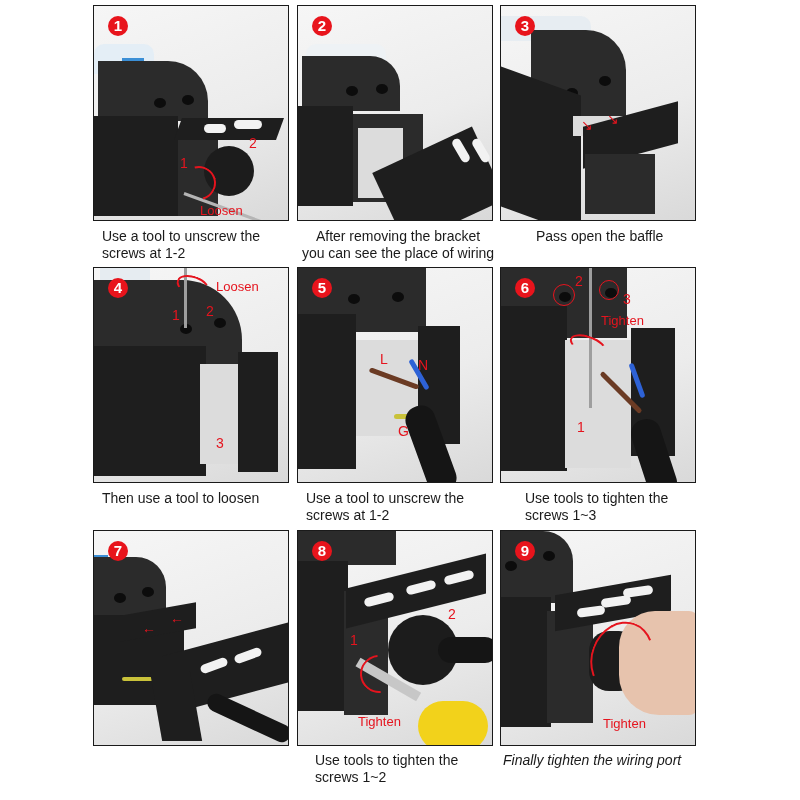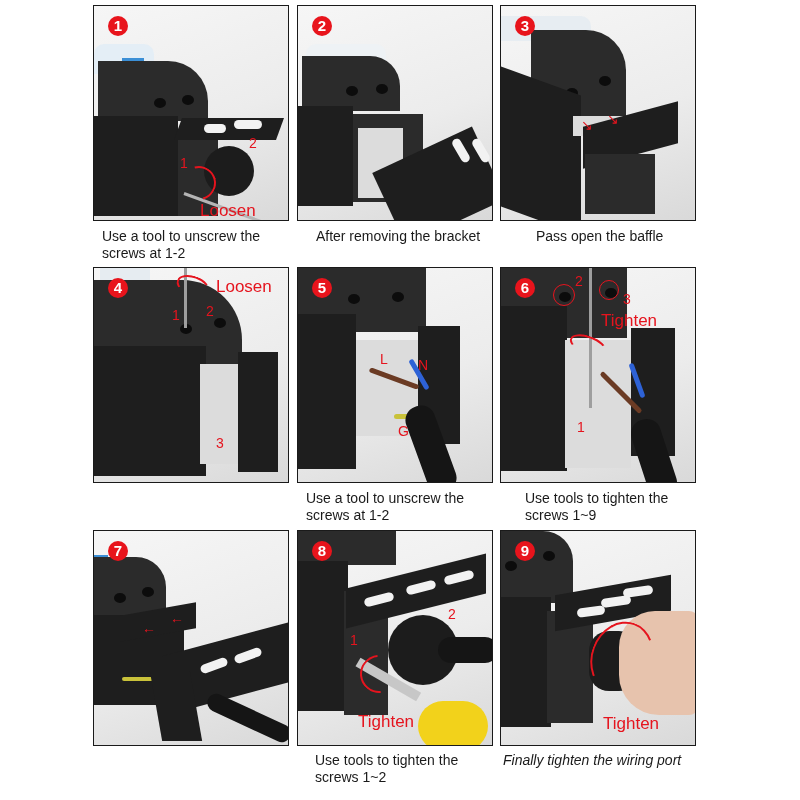--- a/index.html
+++ b/index.html
@@ -3,21 +3,21 @@
 <meta charset="utf-8">
 <style>
   html, body { margin:0; padding:0; background:#ffffff; }
   body { width:800px; height:800px; position:relative; overflow:hidden; font-family:"Liberation Sans", sans-serif; }
   .panel { position:absolute; width:196px; height:216px; border:1px solid #1a1a1a; box-sizing:border-box; overflow:hidden;
            background:linear-gradient(160deg,#f6f6f6 0%,#ececec 55%,#d9d9d9 100%); }
   .badge { position:absolute; left:14px; top:10px; width:20px; height:20px; border-radius:50%; background:#e8141c; color:#fff;
            font-weight:bold; font-size:15px; line-height:20px; text-align:center; z-index:5; }
   .caption { position:absolute; width:210px; font-size:14px; line-height:17px; color:#1a1a1a; }
   .ann { position:absolute; color:#e5141e; font-size:14px; z-index:6; line-height:14px; }
-  .ann.big { font-size:17px; }
+  .ann.big { font-size:13px; }
   
   .dev { position:absolute; background:#2b2b2b; }
   .dev2 { position:absolute; background:#1e1e1e; }
   .hole { position:absolute; width:12px; height:10px; border-radius:50%; background:#0c0c0c; }
   .slot { position:absolute; height:9px; border-radius:5px; background:#f2f2f2; }
   .term { position:absolute; background:#dcdcdc; }
   .wire { position:absolute; border-radius:6px; }
   .cable { position:absolute; background:#151515; border-radius:14px; }
   .arrow-curve { position:absolute; border:2px solid #e5141e; border-radius:50%; border-color:transparent #e5141e #e5141e transparent; }
 </style>
@@ -71,20 +71,21 @@
   <div class="dev2" style="left:82px;top:108px;width:95px;height:42px;transform:skewY(-15deg);"></div>
   <div class="dev" style="left:84px;top:148px;width:70px;height:60px;"></div>
 </div>
 
 <div class="caption" style="left:102px;top:228px;">
   <div>Use a tool to unscrew the</div>
   <div>screws at 1-2</div>
 </div>
 <div class="caption" style="left:288px;top:228px;width:220px;text-align:center;">
   <div>After removing the bracket</div>
+  <div>you can see the place of wiring</div>
 </div>
 <div class="caption" style="left:536px;top:228px;">
   <div>Pass open the baffle</div>
   <div></div>
 </div>
 
 <div class="panel" style="left:93px; top:267px;">
   <div class="badge">4</div>
   <div style="position:absolute;left:6px;top:0;width:50px;height:25px;background:#e6ecf1;"></div>
   <div class="dev" style="left:0;top:12px;width:148px;height:84px;border-radius:0 60px 0 0;"></div>
@@ -133,28 +134,29 @@
   <div class="dev2" style="left:130px;top:60px;width:44px;height:128px;"></div>
   <div style="position:absolute;left:88px;top:0;width:3px;height:140px;background:#9e9e9e;"></div>
   <div class="arrow-curve" style="left:68px;top:68px;width:34px;height:14px;transform:rotate(200deg);"></div>
   <div class="wire" style="left:92px;top:122px;width:56px;height:5px;background:#6b3b24;transform:rotate(45deg);"></div>
   <div class="wire" style="left:118px;top:110px;width:36px;height:5px;background:#2e62d6;transform:rotate(70deg);"></div>
   <div class="cable" style="left:138px;top:150px;width:30px;height:80px;transform:rotate(-18deg);"></div>
   <div class="ann" style="left:76px;top:152px;">1</div>
 </div>
 
 <div class="caption" style="left:102px;top:490px;">
+  <div>Then use a tool to loosen</div>
 </div>
 <div class="caption" style="left:306px;top:490px;">
   <div>Use a tool to unscrew the</div>
   <div>screws at 1-2</div>
 </div>
 <div class="caption" style="left:525px;top:490px;">
   <div>Use tools to tighten the</div>
-  <div>screws 1~9</div>
+  <div>screws 1~3</div>
 </div>
 
 <div class="panel" style="left:93px; top:530px;">
   <div class="badge">7</div>
   <div style="position:absolute;left:0;top:24px;width:14px;height:4px;background:#3b8fd6;"></div>
   <div class="dev" style="left:0;top:26px;width:72px;height:60px;border-radius:0 30px 0 0;"></div>
   <div class="hole" style="left:20px;top:62px;"></div>
   <div class="hole" style="left:48px;top:56px;"></div>
   <div class="dev2" style="left:0;top:84px;width:90px;height:90px;"></div>
   <div class="dev2" style="left:26px;top:78px;width:76px;height:26px;transform:skewY(-10deg);"></div>

